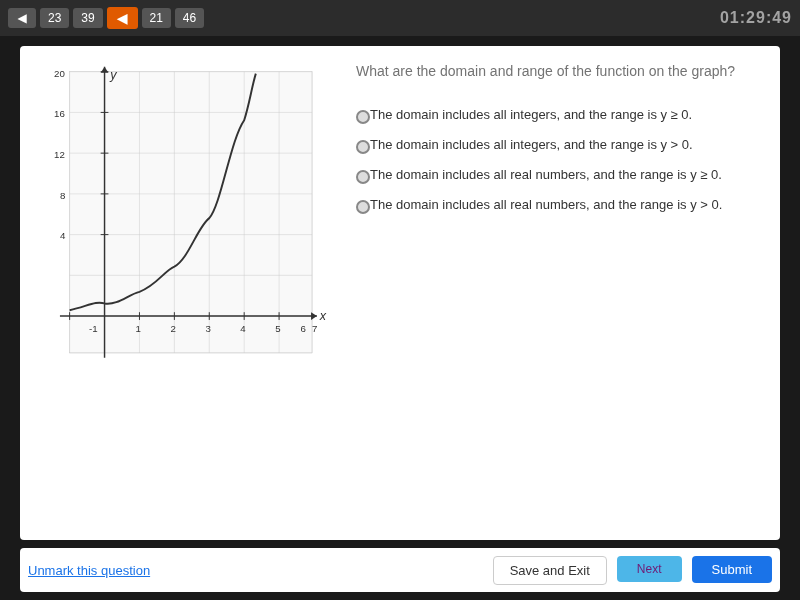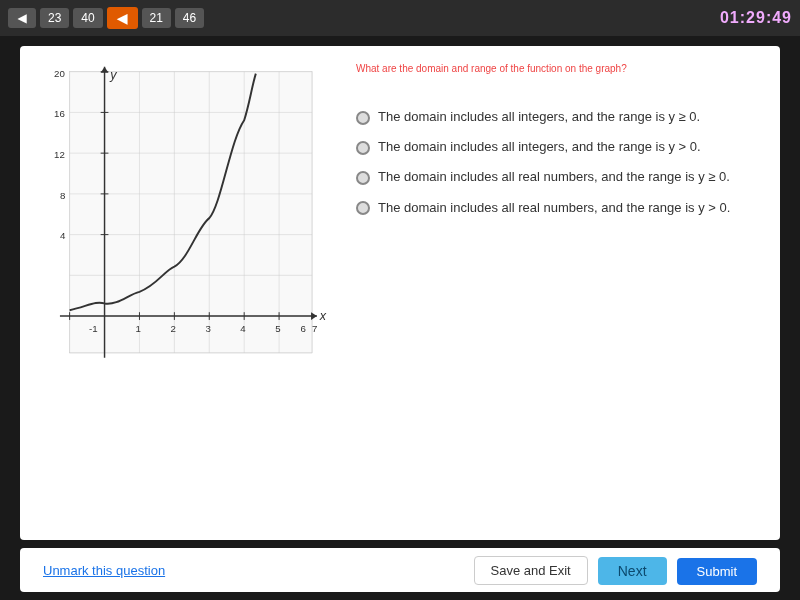--- a/index.html
+++ b/index.html
@@ -39,21 +39,21 @@
       min-width: 28px;
       text-align: center;
     }
     .nav-btn.arrow {
       background: #e05a00;
       color: #fff;
       font-size: 14px;
       padding: 3px 10px;
     }
     #timer {
-      color: #f0abfc;
+      color: #a3a3a3;
       font-size: 16px;
       font-weight: bold;
       letter-spacing: 1px;
     }
 
     
     #main-card {
       position: absolute;
       top: 46px;
       left: 20px;
@@ -85,30 +85,30 @@
 
     
     #question-area {
       flex: 1;
       display: flex;
       flex-direction: column;
       gap: 12px;
     }
 
     #question-text {
-      font-size: 10px;
-      color: #ef4444;
+      font-size: 14px;
+      color: #737373;
       line-height: 1.4;
-      margin-bottom: 20px;
+      margin-bottom: 12px;
     }
 
     .answer-option {
       display: flex;
-      align-items: center;
-      gap: 8px;
+      align-items: flex-end;
+      gap: 0;
       cursor: pointer;
       font-size: 13px;
       color: #333;
       line-height: 1.4;
     }
 
     .radio-circle {
       width: 14px;
       height: 14px;
       border-radius: 50%;
@@ -123,74 +123,74 @@
       position: absolute;
       bottom: 8px;
       left: 20px;
       right: 20px;
       height: 44px;
       background: #fff;
       border-radius: 4px;
       display: flex;
       align-items: center;
       justify-content: space-between;
-      padding: 0 23px;
+      padding: 0 8px;
     }
 
     #unmark-link {
       color: #1a73e8;
       font-size: 13px;
       cursor: pointer;
       text-decoration: underline;
     }
 
     #action-buttons {
       display: flex;
       gap: 10px;
-      align-items: flex-end;
+      align-items: flex-start;
     }
 
     .btn-save-exit {
       background: #fff;
       color: #333;
       border: 1px solid #ccc;
       border-radius: 4px;
       padding: 6px 16px;
       font-size: 13px;
       cursor: pointer;
     }
 
     .btn-next {
       background: #4db6e8;
-      color: #0c4a6e;
+      color: #701a75;
       border: none;
       border-radius: 4px;
       padding: 6px 20px;
-      font-size: 14px;
+      font-size: 12px;
       cursor: pointer;
     }
 
     .btn-submit {
       background: #1a73e8;
       color: #fff;
       border: none;
       border-radius: 4px;
       padding: 6px 20px;
       font-size: 13px;
       cursor: pointer;
     }
   </style>
 </head>
 <body>
 
 <div id="top-bar">
   <div id="nav-buttons">
     <button class="nav-btn">◀</button>
     <button class="nav-btn">23</button>
-    <button class="nav-btn">40</button>
+    <button class="nav-btn">39</button>
     <button class="nav-btn arrow">◀</button>
     <button class="nav-btn">21</button>
     <button class="nav-btn">46</button>
   </div>
   <div id="timer">01:29:49</div>
 </div>
 
 <div id="main-card">
   <div id="content-area">
 

